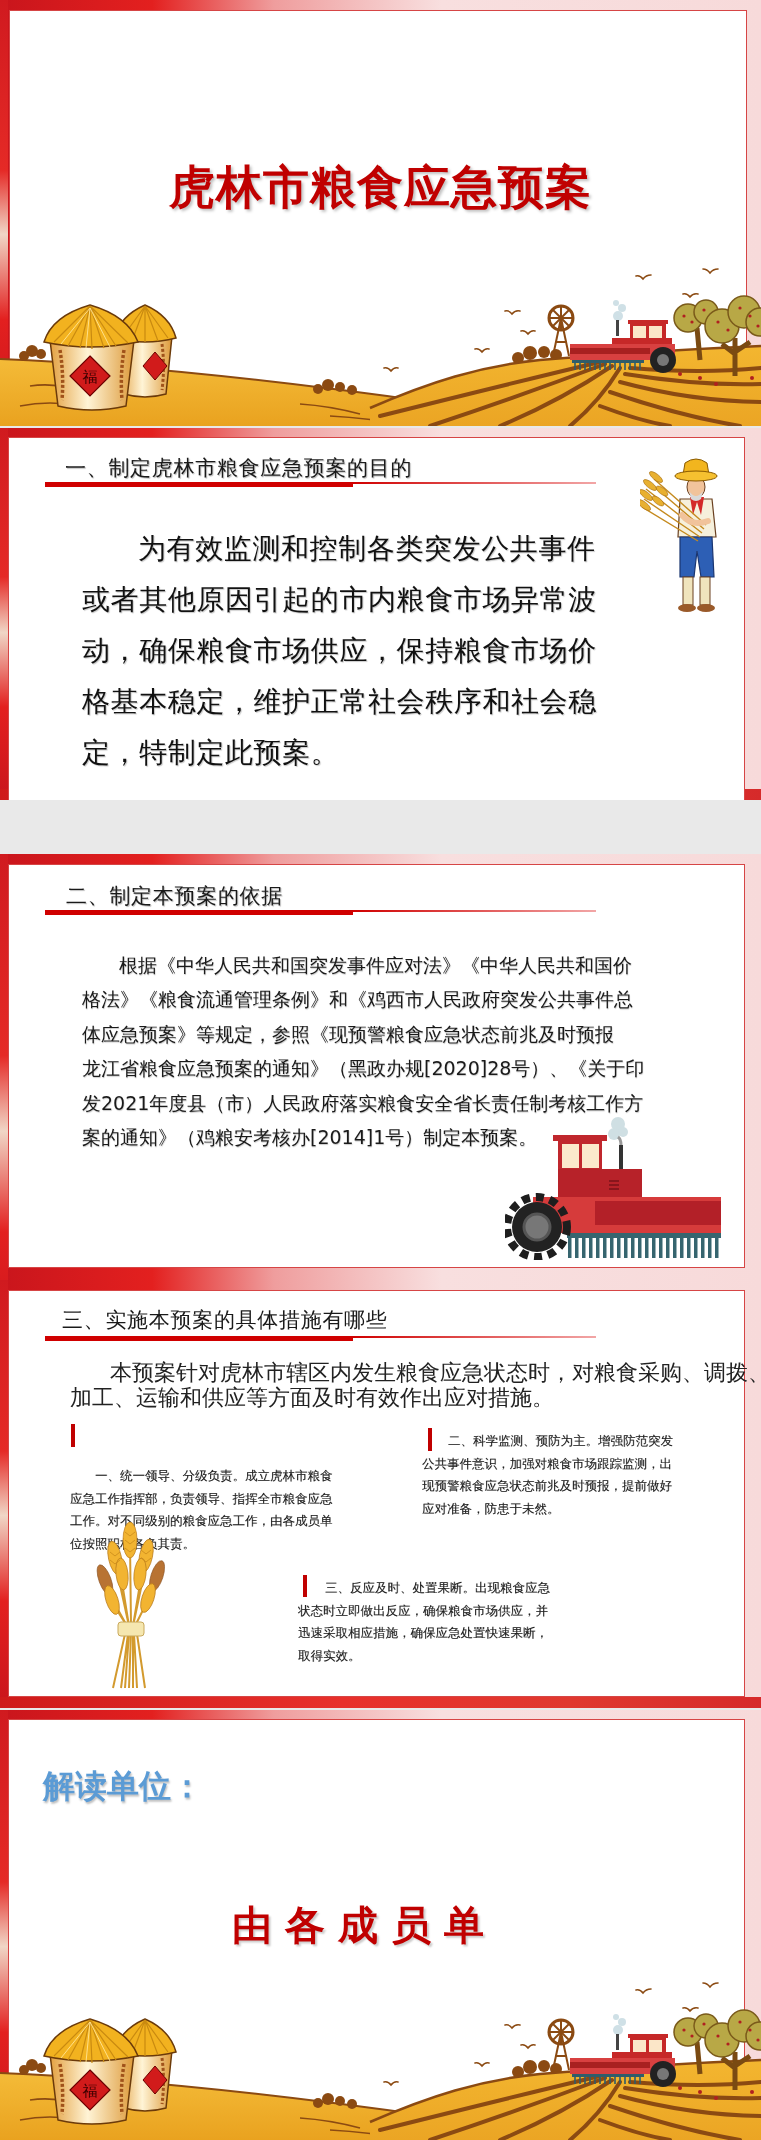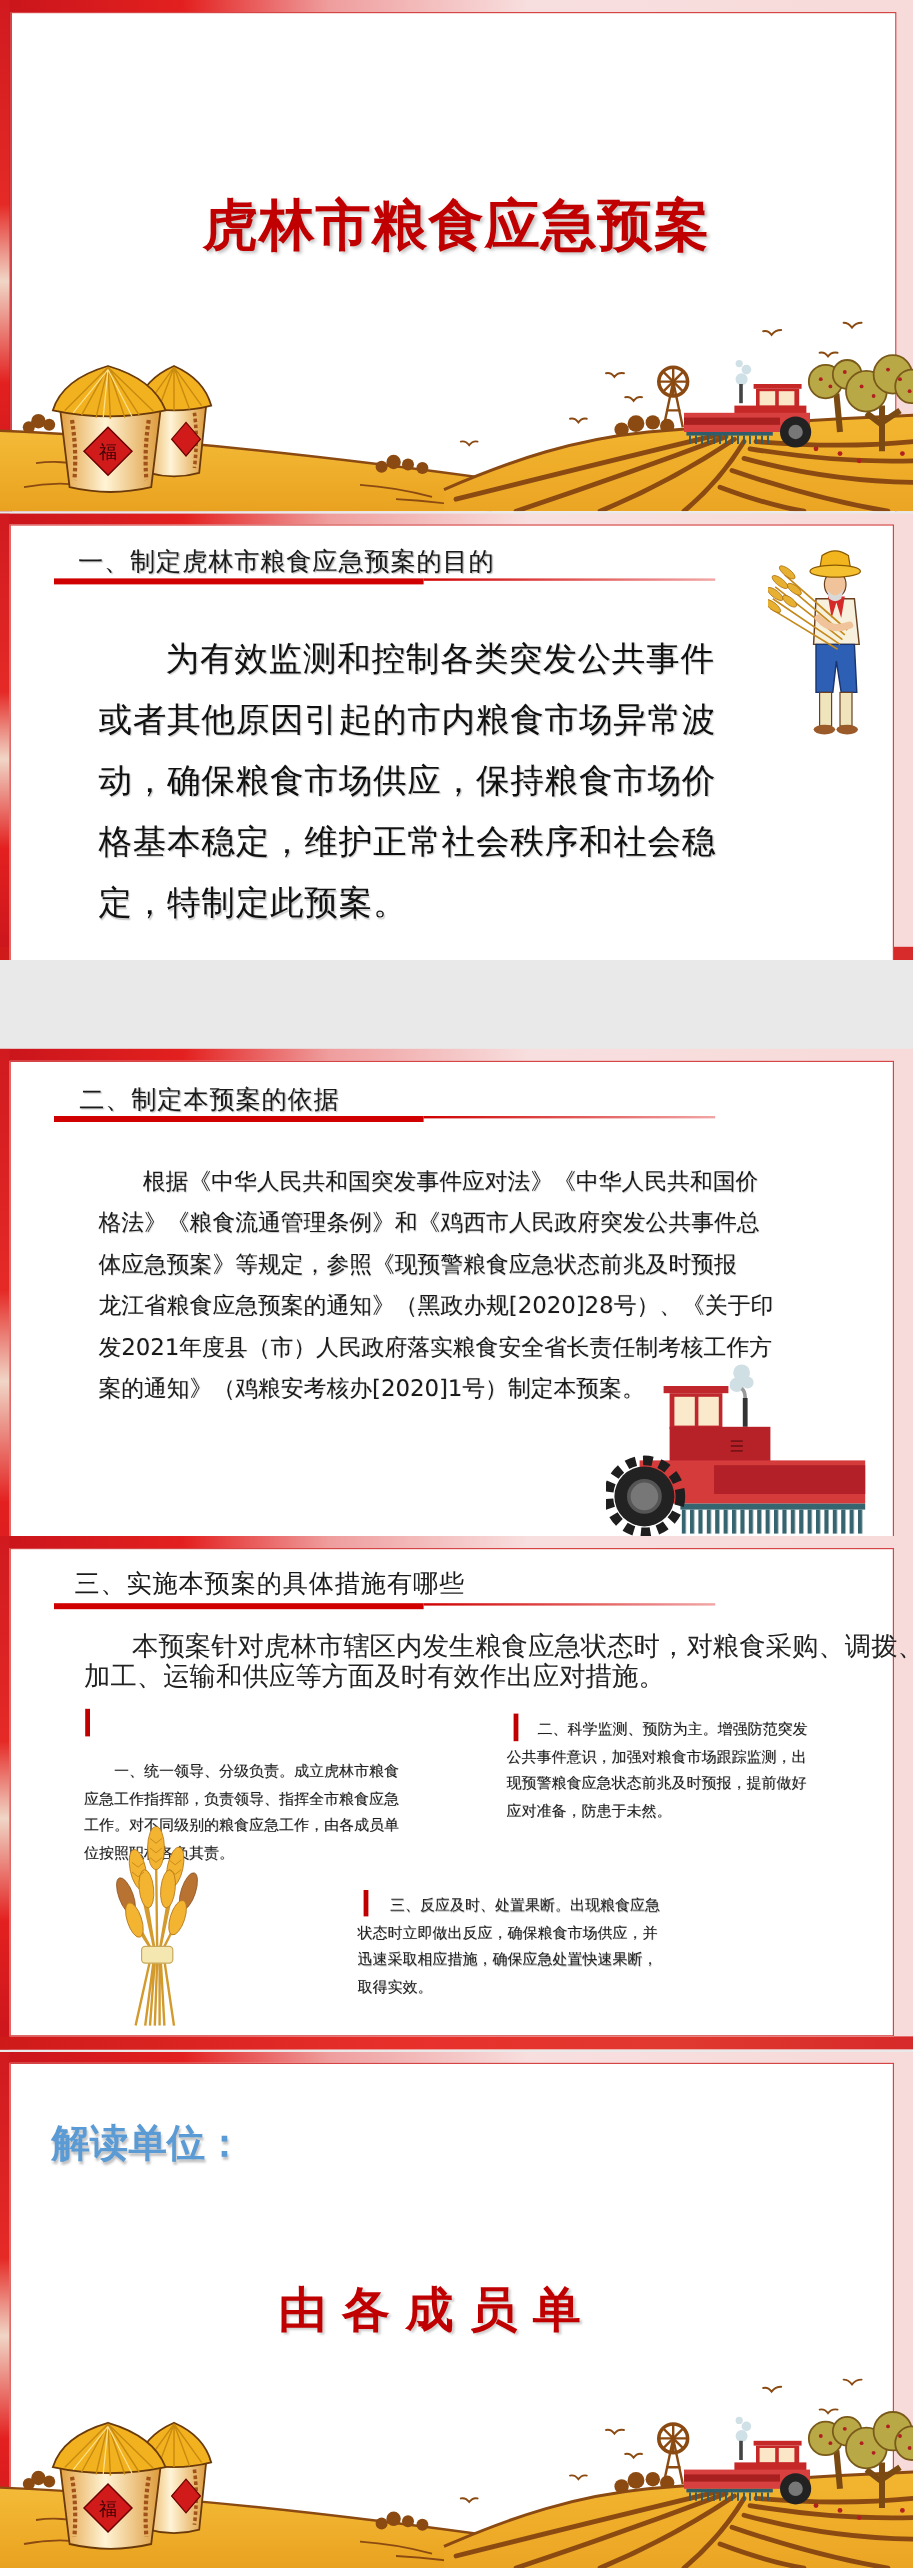--- a/index.html
+++ b/index.html
@@ -244,36 +244,36 @@
         <ellipse cx="18" cy="46" rx="7" ry="3" transform="rotate(38 18 46)"></ellipse>
     </g>
     <path d="M42,60 q10,12 26,6" fill="none" stroke="#f1c39b" stroke-width="6" stroke-linecap="round"></path>
     <ellipse cx="56" cy="32" rx="9" ry="11" fill="#f1c39b" stroke="#6a4020" stroke-width="1"></ellipse>
     <path d="M49,36 q7,10 14,0 l-2,8 q-5,4 -10,0 z" fill="#d9d9d9"></path>
     <path d="M45,8 Q56,0 67,8 L69,20 L43,20 Z" fill="#f2b51e" stroke="#8a5a00"></path>
     <ellipse cx="56" cy="21" rx="21" ry="5" fill="#f5c030" stroke="#8a5a00"></ellipse>
   </svg>
 </div>
 
-<div class="slide" style="top:854px;height:504px;margin-top:20px;">
+<div class="slide" style="top:854px;height:504px;">
   <div class="left-band"></div>
   <div class="bottom-band"></div>
   <div class="panel" style="top:10px;height:404px;"></div>
 
   <div class="heading" style="left:66px;top:30px;">二、制定本预案的依据</div>
   <div class="ul-thick" style="top:56px;"></div>
   <div class="ul-thin" style="top:56px;"></div>
 
   <div class="basis-body">
     <span class="line first">根据《中华人民共和国突发事件应对法》《中华人民共和国价</span>
     <span class="line">格法》《粮食流通管理条例》和《鸡西市人民政府突发公共事件总</span>
     <span class="line">体应急预案》等规定，参照《现预警粮食应急状态前兆及时预报</span>
     <span class="line">龙江省粮食应急预案的通知》（黑政办规[2020]28号）、《关于印</span>
     <span class="line">发2021年度县（市）人民政府落实粮食安全省长责任制考核工作方</span>
-    <span class="line">案的通知》（鸡粮安考核办[2020]1号）制定本预案。</span>
+    <span class="line">案的通知》（鸡粮安考核办[2014]1号）制定本预案。</span>
   </div>
 
   <svg class="abs" style="left:505px;top:261px;" width="220" height="145" viewBox="0 0 220 145">
     <defs>
       <pattern id="teethPat" width="7" height="20" patternUnits="userSpaceOnUse">
           <rect width="3.5" height="20" fill="#36656f"></rect>
         </pattern>
     </defs>
     <circle cx="113" cy="9" r="7" fill="#cfdfe3"></circle>
       <circle cx="109" cy="19" r="6" fill="#cfdfe3"></circle>

